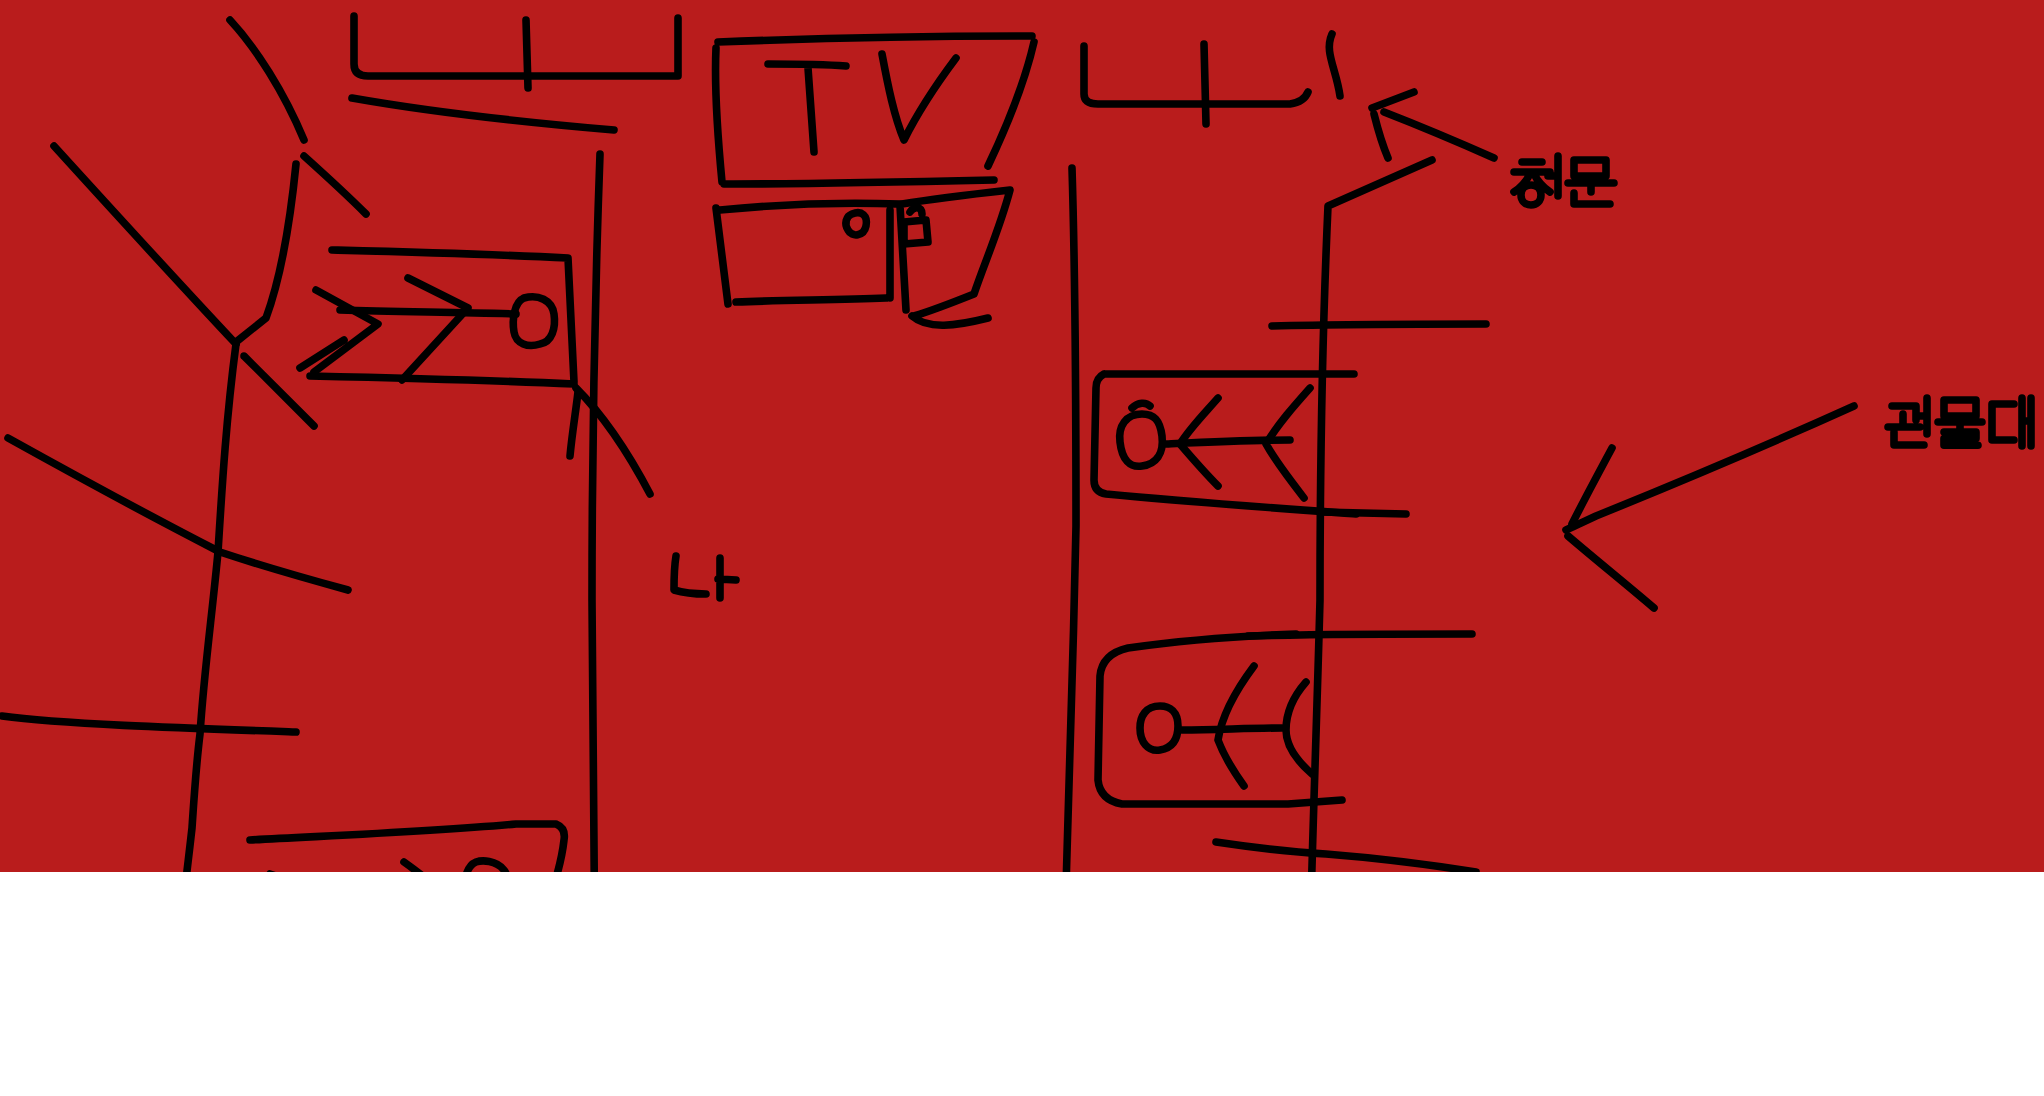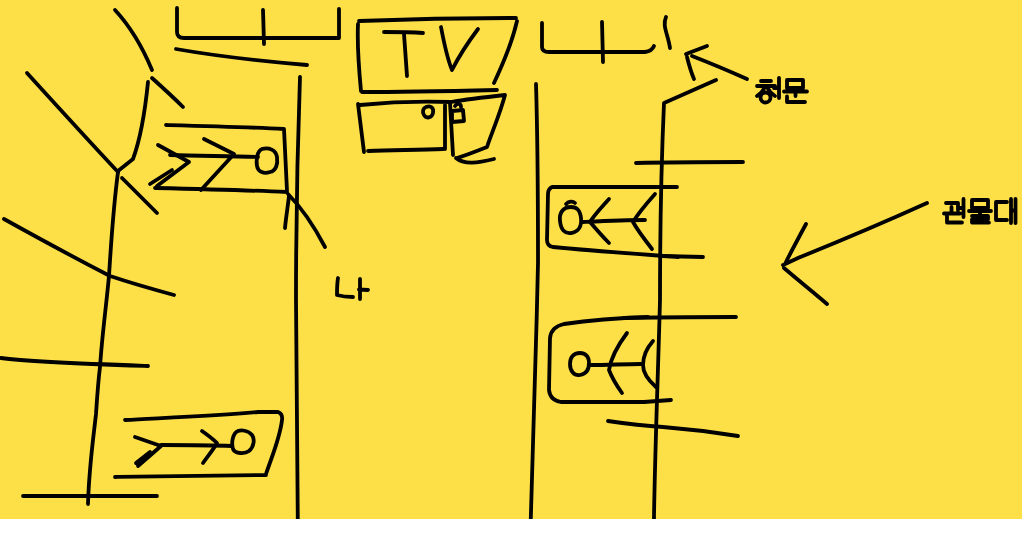--- a/index.html
+++ b/index.html
@@ -1,16 +1,16 @@
 <!DOCTYPE html>
 <html><head>
 <meta charset="utf-8">
 <style>
   html,body{margin:0;padding:0;background:#ffffff;}
-  .stage{position:relative;width:1022px;height:519px;background:#fde047;overflow:hidden;}
+  .stage{position:relative;width:1022px;height:436px;background:#b91c1c;overflow:hidden;}
   svg{display:block;}
   .sk path, .sk ellipse{fill:none;stroke:#000;stroke-width:3.8;stroke-linecap:round;stroke-linejoin:round;}
   .glyph{fill:none;stroke:#000;stroke-width:2.8;stroke-linecap:butt;stroke-linejoin:miter;}
   .hand{fill:none;stroke:#000;stroke-width:3.4;stroke-linecap:round;stroke-linejoin:round;}
   .ghost{fill:transparent;font-family:"Liberation Sans",sans-serif;font-weight:bold;font-size:24px;}
   .ghost.big{font-size:50px;}
   .ghost.med{font-size:28px;}
 </style>
 </head>
 <body>

